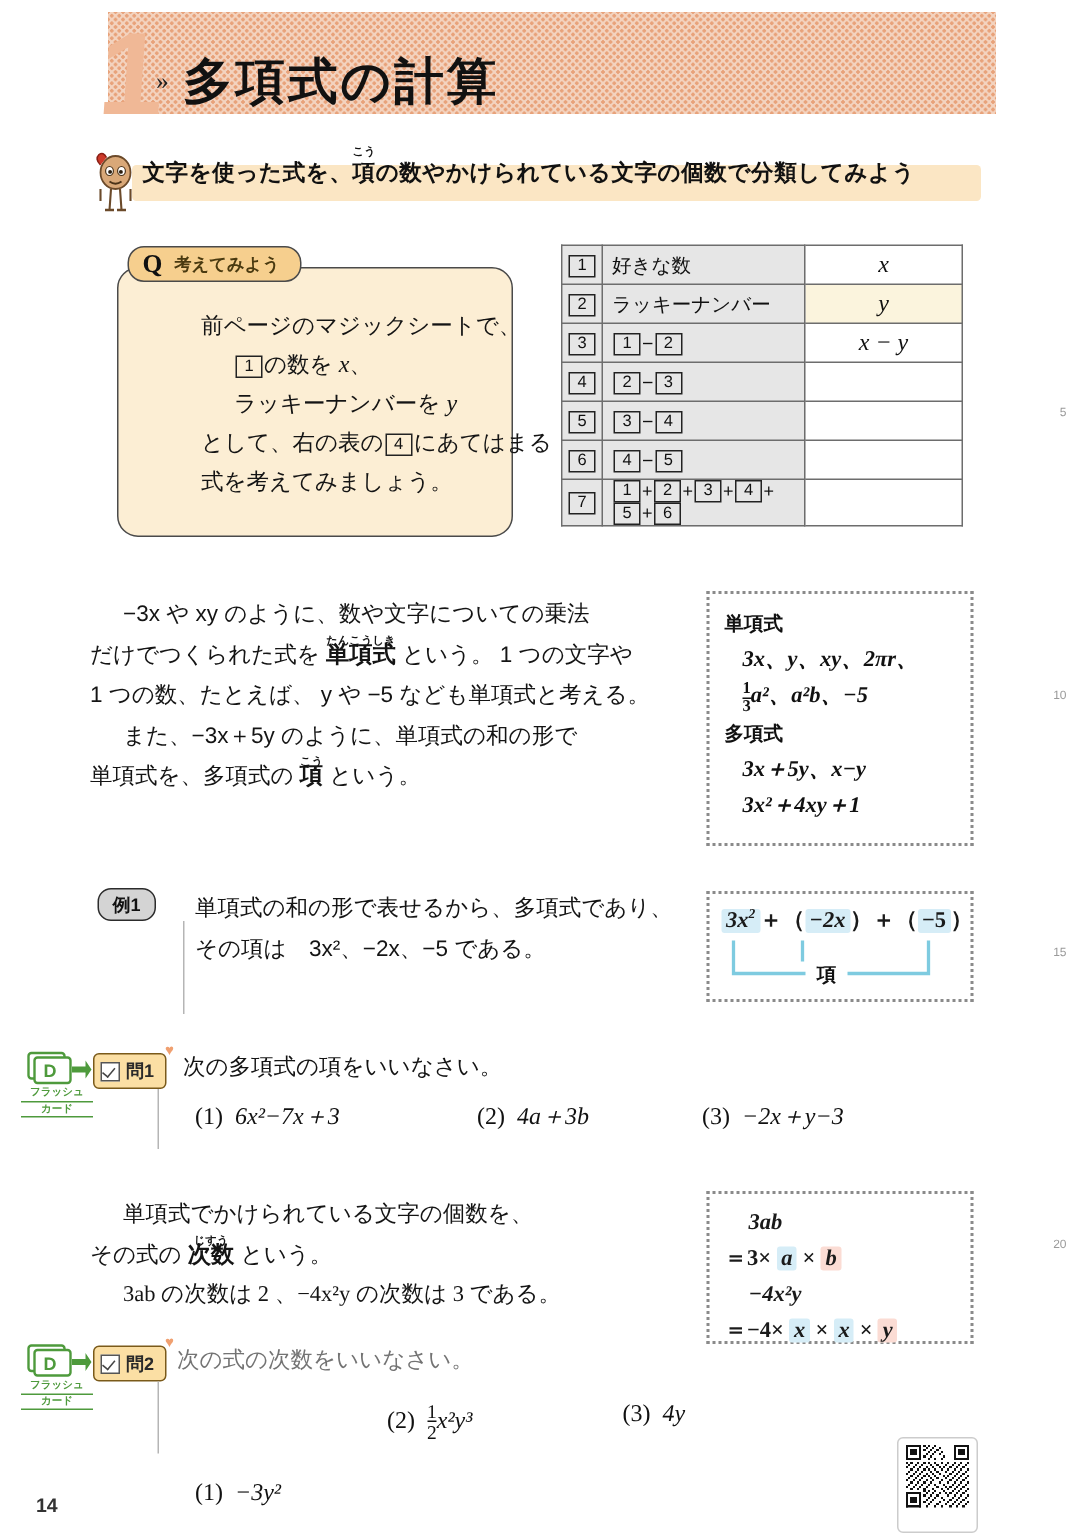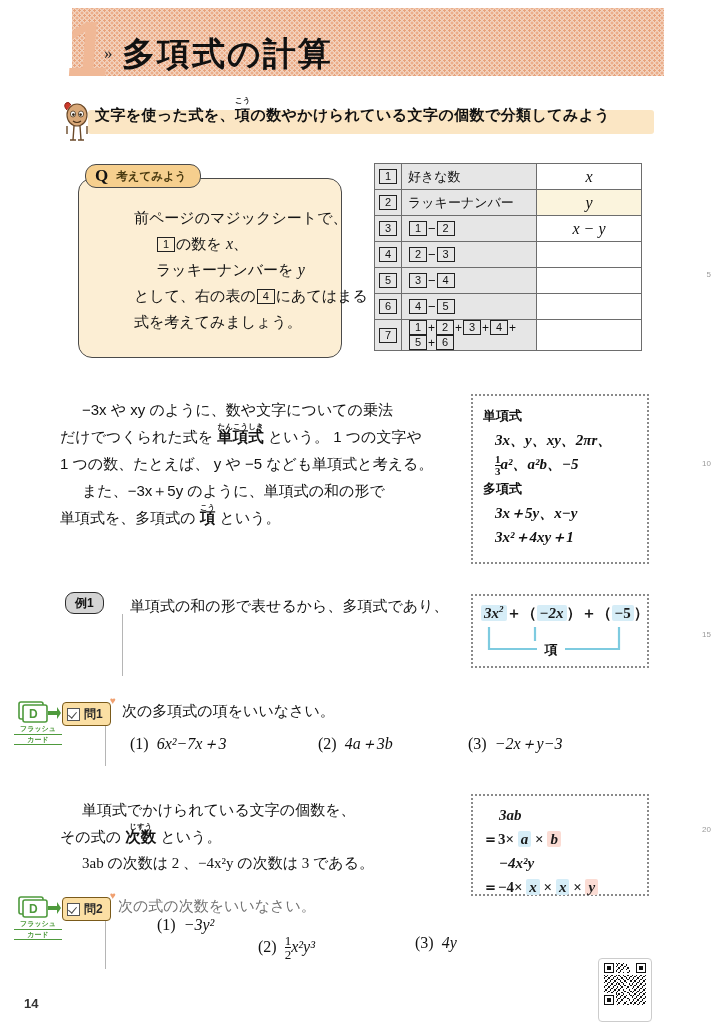--- a/index.html
+++ b/index.html
@@ -299,20 +299,21 @@
       <div class="hd">多項式</div>
       <div class="ex mi">3x＋5y、x−y</div>
       <div class="ex mi">3x²＋4xy＋1</div>
     </div>
   </div>
 
   <div class="extag" style="left:65px; top:592px;">例1</div>
   <div class="vrule" style="left:122px; top:614px; height:62px;"></div>
   <div class="para" style="left:130px; top:592px; width:340px; font-family:'Liberation Serif', serif; line-height:27px;">
     <span class="l" style="font-family:'Liberation Sans', sans-serif; font-size:15px;">単項式の和の形で表せるから、多項式であり、</span>
+    <span class="l" style="font-family:'Liberation Sans', sans-serif; font-size:15px;">その項は　3x²、−2x、−5 である。</span>
   </div>
 
   <div class="dotbox" style="left:471px; top:594px; width:174px; height:70px;">
     <div style="padding:8px 8px 0 8px; font-family:'Liberation Serif', serif; font-weight:700; font-size:15px; white-space:nowrap;">
       <span class="chipb"><span class="mth">3x</span><sup class="e">2</sup></span><span>＋（</span><span class="chipb mth">−2x</span><span>）＋（</span><span class="chipb mtn">−5</span><span>）</span>
     </div>
     <svg width="174" height="40" style="display:block;">
       <path d="M16 4 L16 26 L64 26" stroke="#7ecbe0" stroke-width="2.2" fill="none"></path>
       <path d="M62 4 L62 18" stroke="#7ecbe0" stroke-width="2.2" fill="none"></path>
       <path d="M92 26 L146 26 L146 4" stroke="#7ecbe0" stroke-width="2.2" fill="none"></path>
@@ -376,21 +377,21 @@
       <span>カード</span>
     </div>
   </div>
   <div class="qtag2" style="left:62px; top:897px;">
     <span class="chk"></span>
     <span>問2</span>
   </div>
   <div class="heart" style="left:110px; top:890px;">♥</div>
   <div class="vrule" style="left:105px; top:921px; height:48px;"></div>
   <div style="position:absolute; left:118px; top:897px; font-family:'Liberation Sans', sans-serif; font-size:15px; color:#737373;">次の式の次数をいいなさい。</div>
-  <div class="prow" style="left:130px; top:916px;margin-left:27px;">
+  <div class="prow" style="left:130px; top:987px;">
     <span class="pnum">(1)</span>&nbsp;&nbsp;<span class="mth">−3y²</span>
   </div>
   <div class="prow" style="left:258px; top:934px;">
     <span class="pnum">(2)</span>&nbsp;&nbsp;<span class="frac" style="font-size:13px; line-height:13px; font-weight:400; vertical-align:-7px;"><span class="n">1</span><span class="d">2</span></span><span class="mth">x²y³</span>
   </div>
   <div class="prow" style="left:415px; top:934px;">
     <span class="pnum">(3)</span>&nbsp;&nbsp;<span class="mth">4y</span>
   </div>
 
   <div class="lineno" style="top:270px;">5</div>

